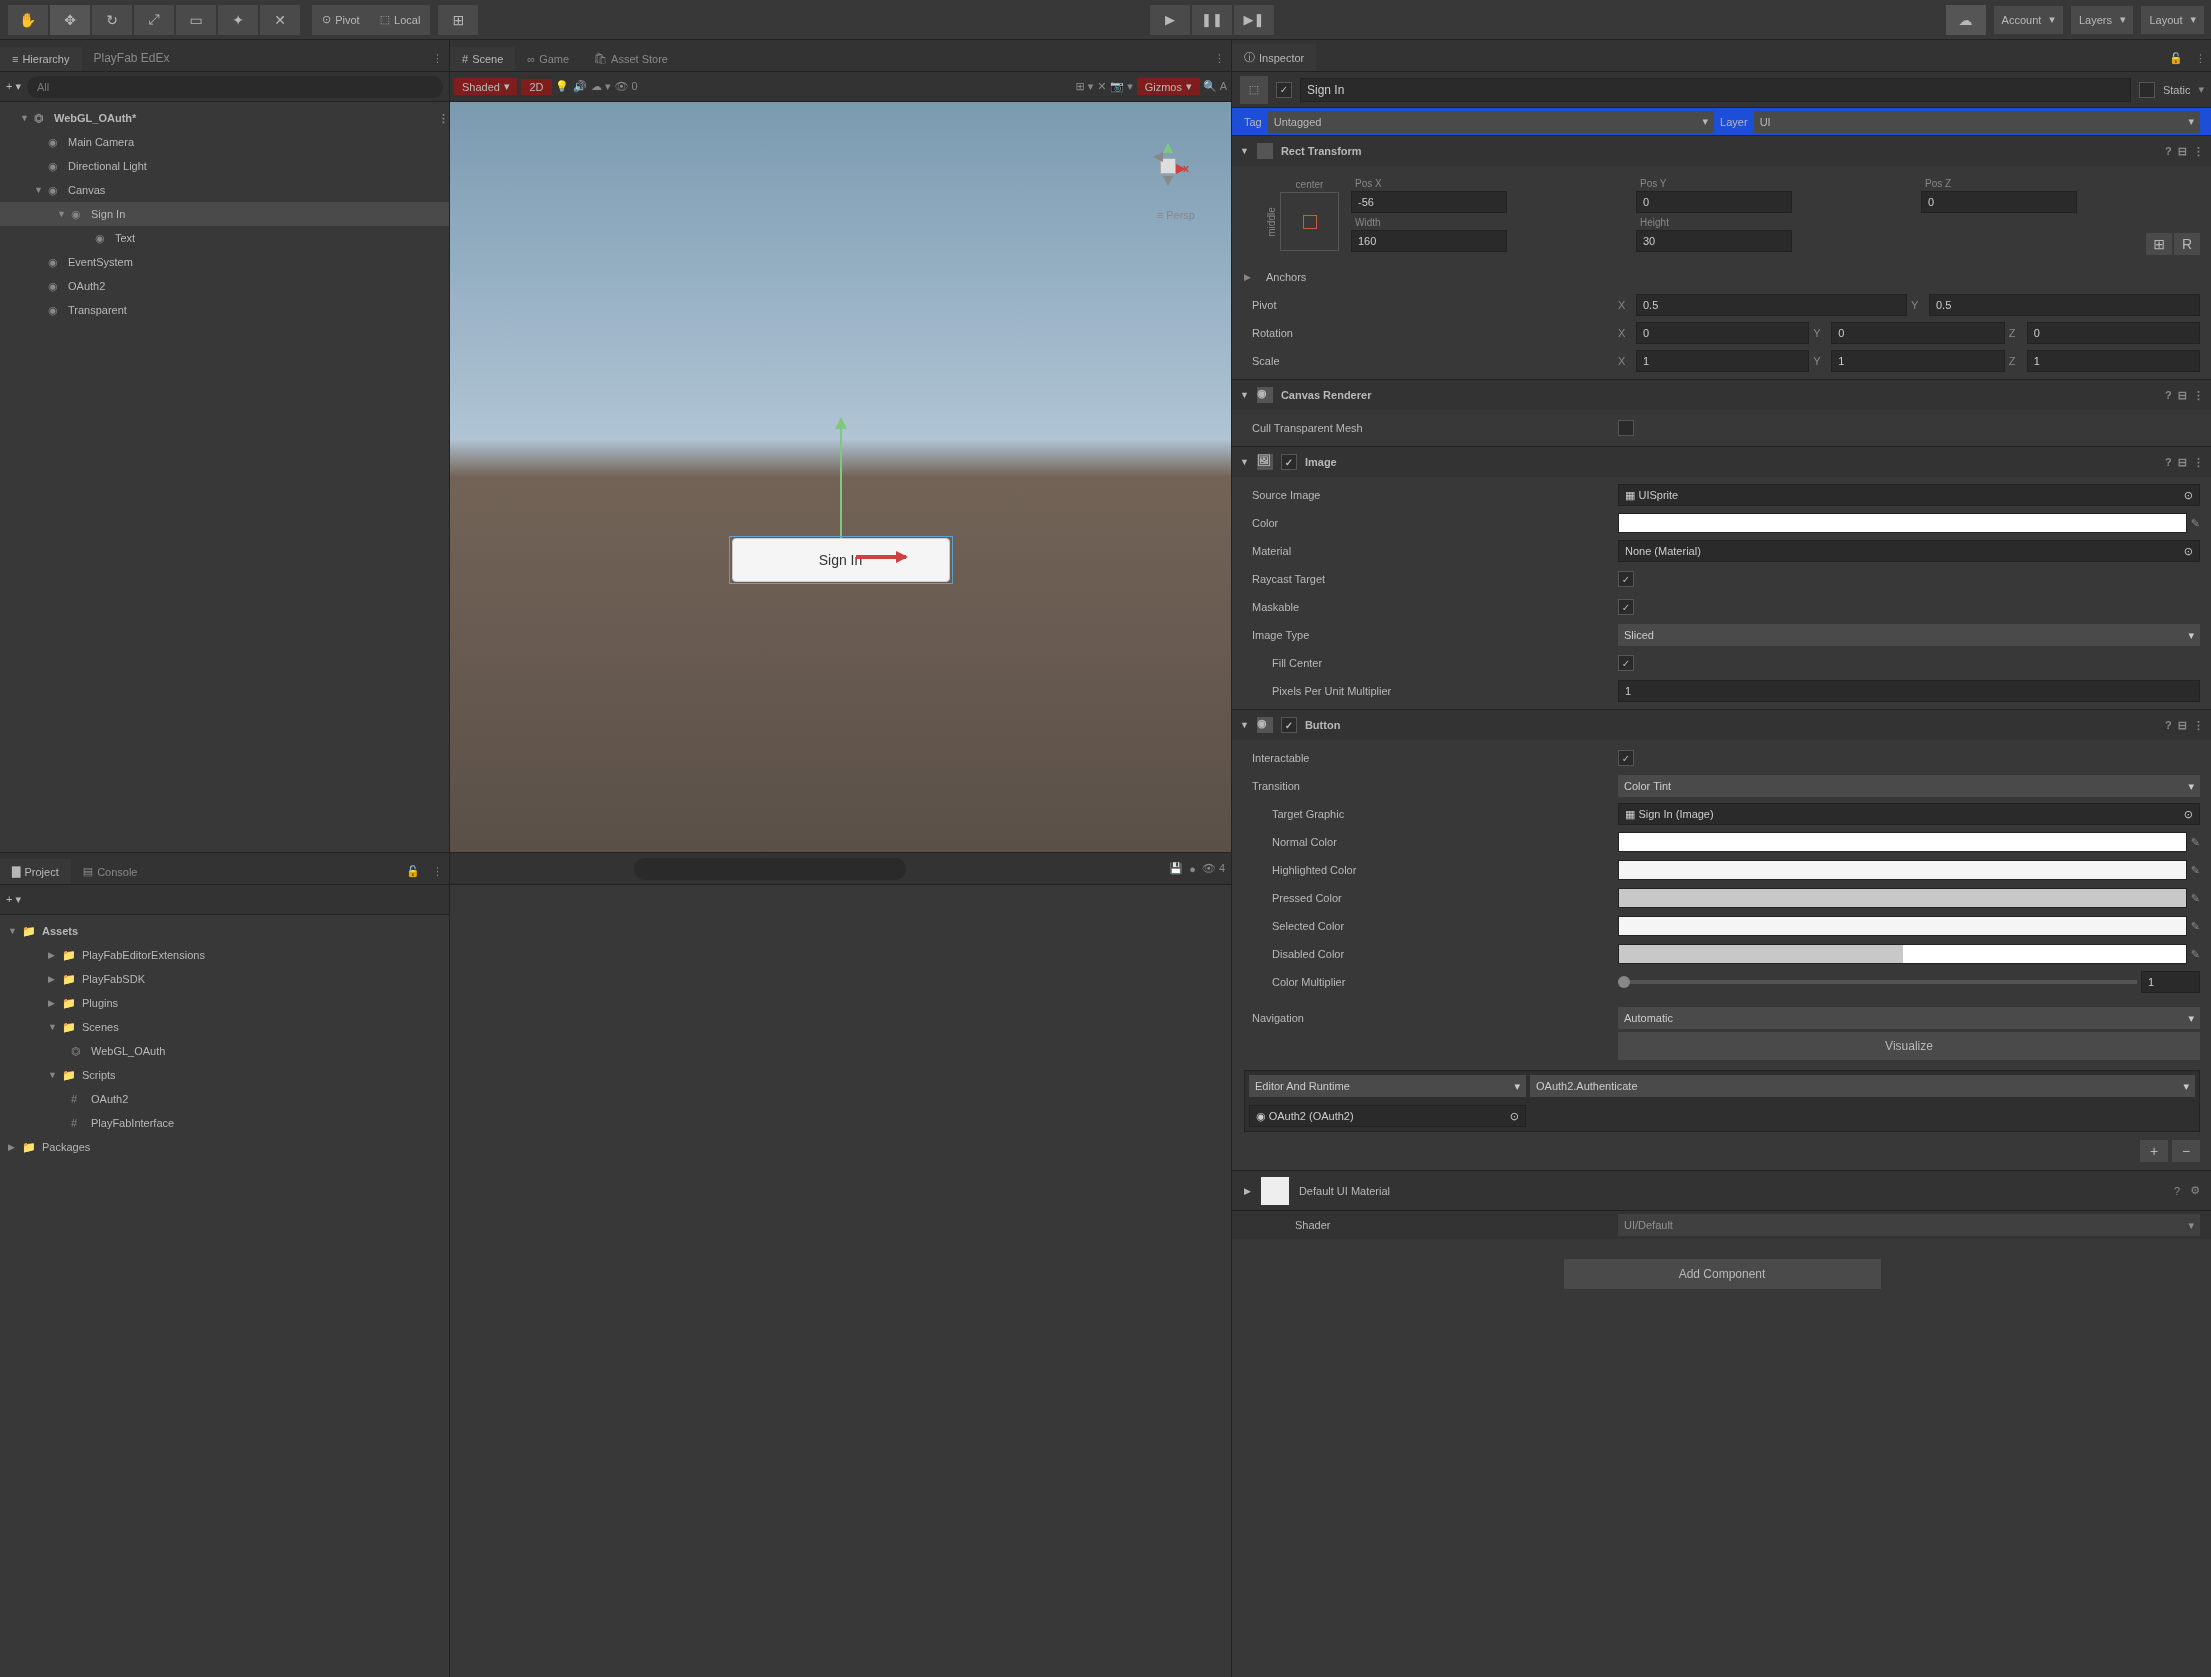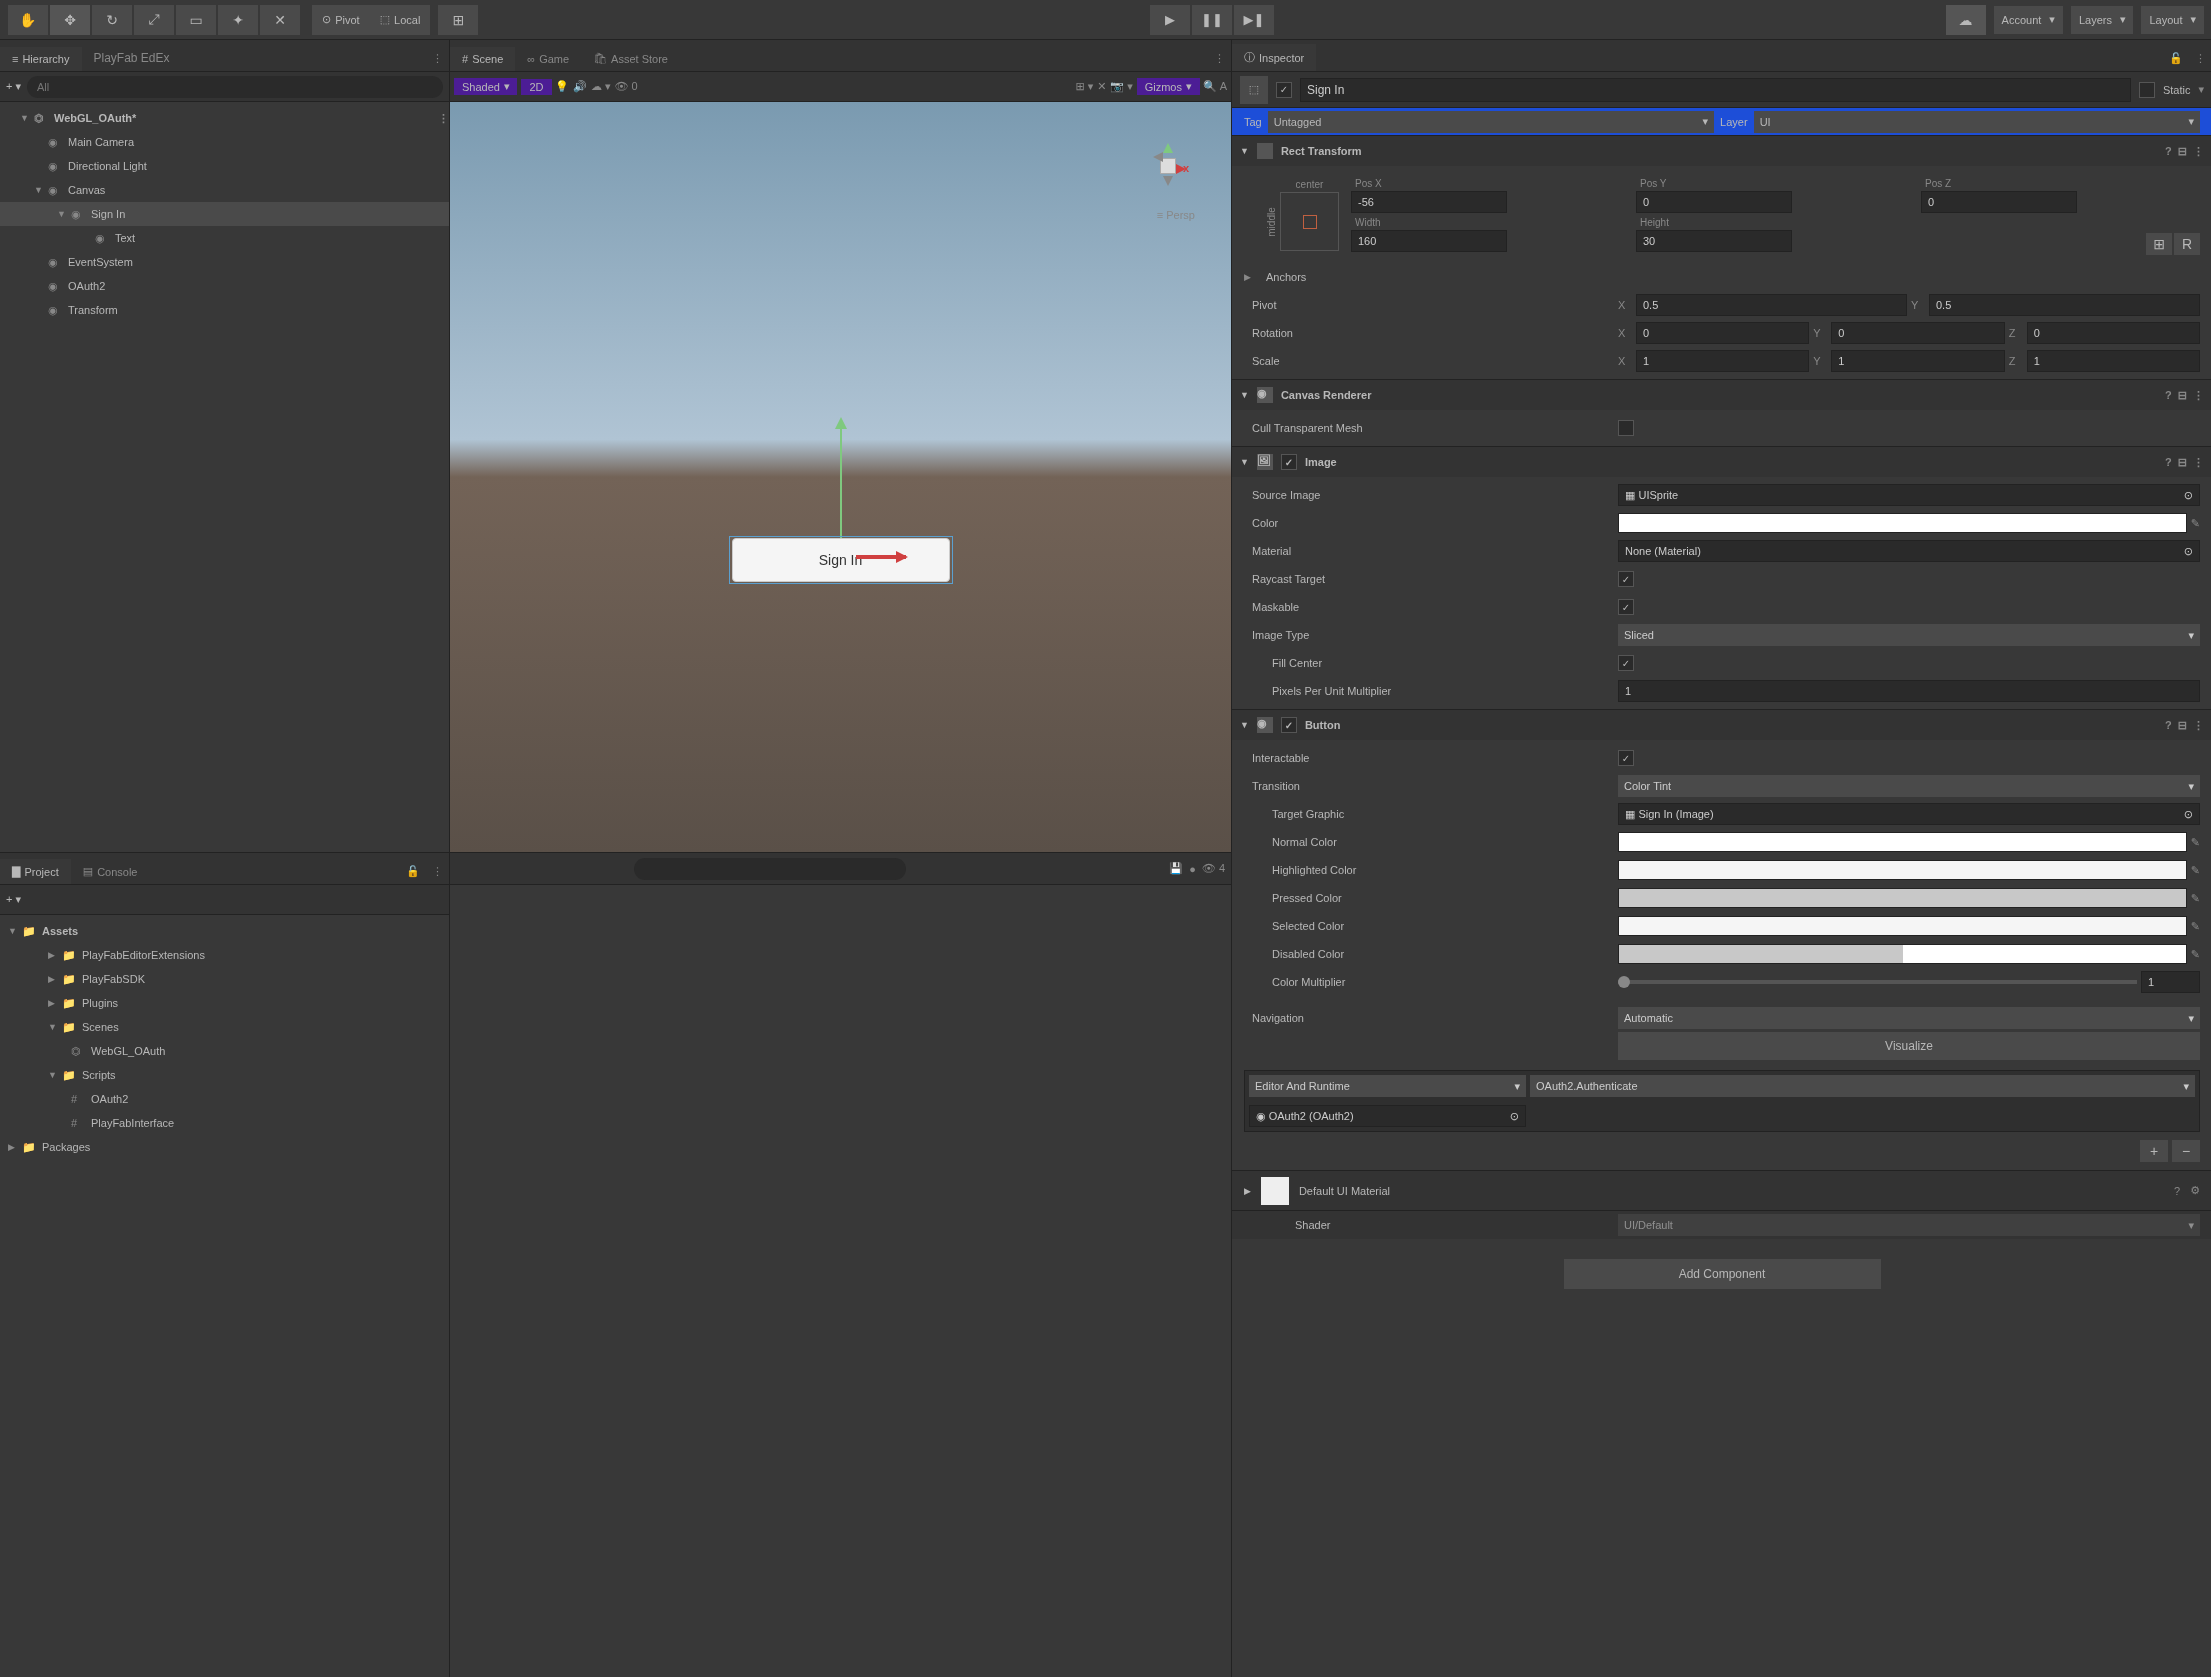--- a/index.html
+++ b/index.html
@@ -28,21 +28,21 @@
 .tree-row.scene { font-weight: bold; }
 .indent-1 { padding-left: 48px; }
 .indent-2 { padding-left: 71px; }
 .indent-3 { padding-left: 95px; }
 .tree-arrow { width: 14px; display: inline-block; color: #888; font-size: 9px; }
 .tree-icon { width: 16px; margin-right: 4px; color: #888; }
 .project-panel { flex: 1; background: #383838; display: flex; flex-direction: column; border-top: 1px solid #222; border-right: 1px solid #222; }
 .middle-col { flex: 1; display: flex; flex-direction: column; }
 .scene-panel { flex: 0 0 812px; background: #383838; display: flex; flex-direction: column; border-right: 1px solid #222; }
 .scene-toolbar { height: 30px; background: #333; display: flex; align-items: center; padding: 0 4px; gap: 4px; border-bottom: 1px solid #222; font-size: 11px; }
-.scene-toolbar .dropdown-small { padding: 2px 8px; background: #4c1d95; cursor: pointer; display: flex; align-items: center; gap: 4px; }
+.scene-toolbar .dropdown-small { padding: 2px 8px; background: #7f1d1d; cursor: pointer; display: flex; align-items: center; gap: 4px; }
 .viewport { flex: 1; position: relative; background: linear-gradient(180deg, #7a9ab0 0%, #b0c4d4 45%, #736357 50%, #5a5048 100%); }
 .sign-in-vis { position: absolute; left: 50%; top: 436px; transform: translateX(-50%); width: 218px; height: 44px; background: #f5f5f5; border: 1px solid #ccc; border-radius: 4px; display: flex; align-items: center; justify-content: center; color: #333; font-size: 14px; }
 .sign-in-outline { position: absolute; left: 50%; top: 434px; transform: translateX(-50%); width: 224px; height: 48px; border: 1px solid #5aa0d0; pointer-events: none; }
 .arrow-up { position: absolute; left: 50%; top: 317px; transform: translateX(-50%); width: 2px; height: 119px; background: #7fc97f; }
 .arrow-up::before { content: ''; position: absolute; top: -8px; left: -5px; border: 6px solid transparent; border-bottom: 12px solid #7fc97f; }
 .arrow-right { position: absolute; top: 453px; left: 52%; width: 50px; height: 4px; background: #d04040; }
 .arrow-right::after { content: ''; position: absolute; right: -8px; top: -4px; border: 6px solid transparent; border-left: 12px solid #d04040; }
 .orient-gizmo { position: absolute; right: 24px; top: 24px; width: 79px; height: 79px; }
 .orient-center { position: absolute; left: 32px; top: 32px; width: 16px; height: 16px; background: #ddd; border: 1px solid #aaa; }
 .console-panel { flex: 1; background: #383838; border-top: 1px solid #222; border-right: 1px solid #222; }
@@ -183,21 +183,21 @@
         <div class="tree-row indent-1">
             <span class="tree-icon">◉</span>
             <span>EventSystem</span>
           </div>
         <div class="tree-row indent-1">
             <span class="tree-icon">◉</span>
             <span>OAuth2</span>
           </div>
         <div class="tree-row indent-1">
             <span class="tree-icon">◉</span>
-            <span>Transform</span>
+            <span>Transparent</span>
           </div>
       </div>
     </div>
     <div class="project-panel">
       <div class="panel-tabs">
         <div class="tab">
             <span>▇</span>
             <span>Project</span>
           </div>
         <div class="tab inactive">

